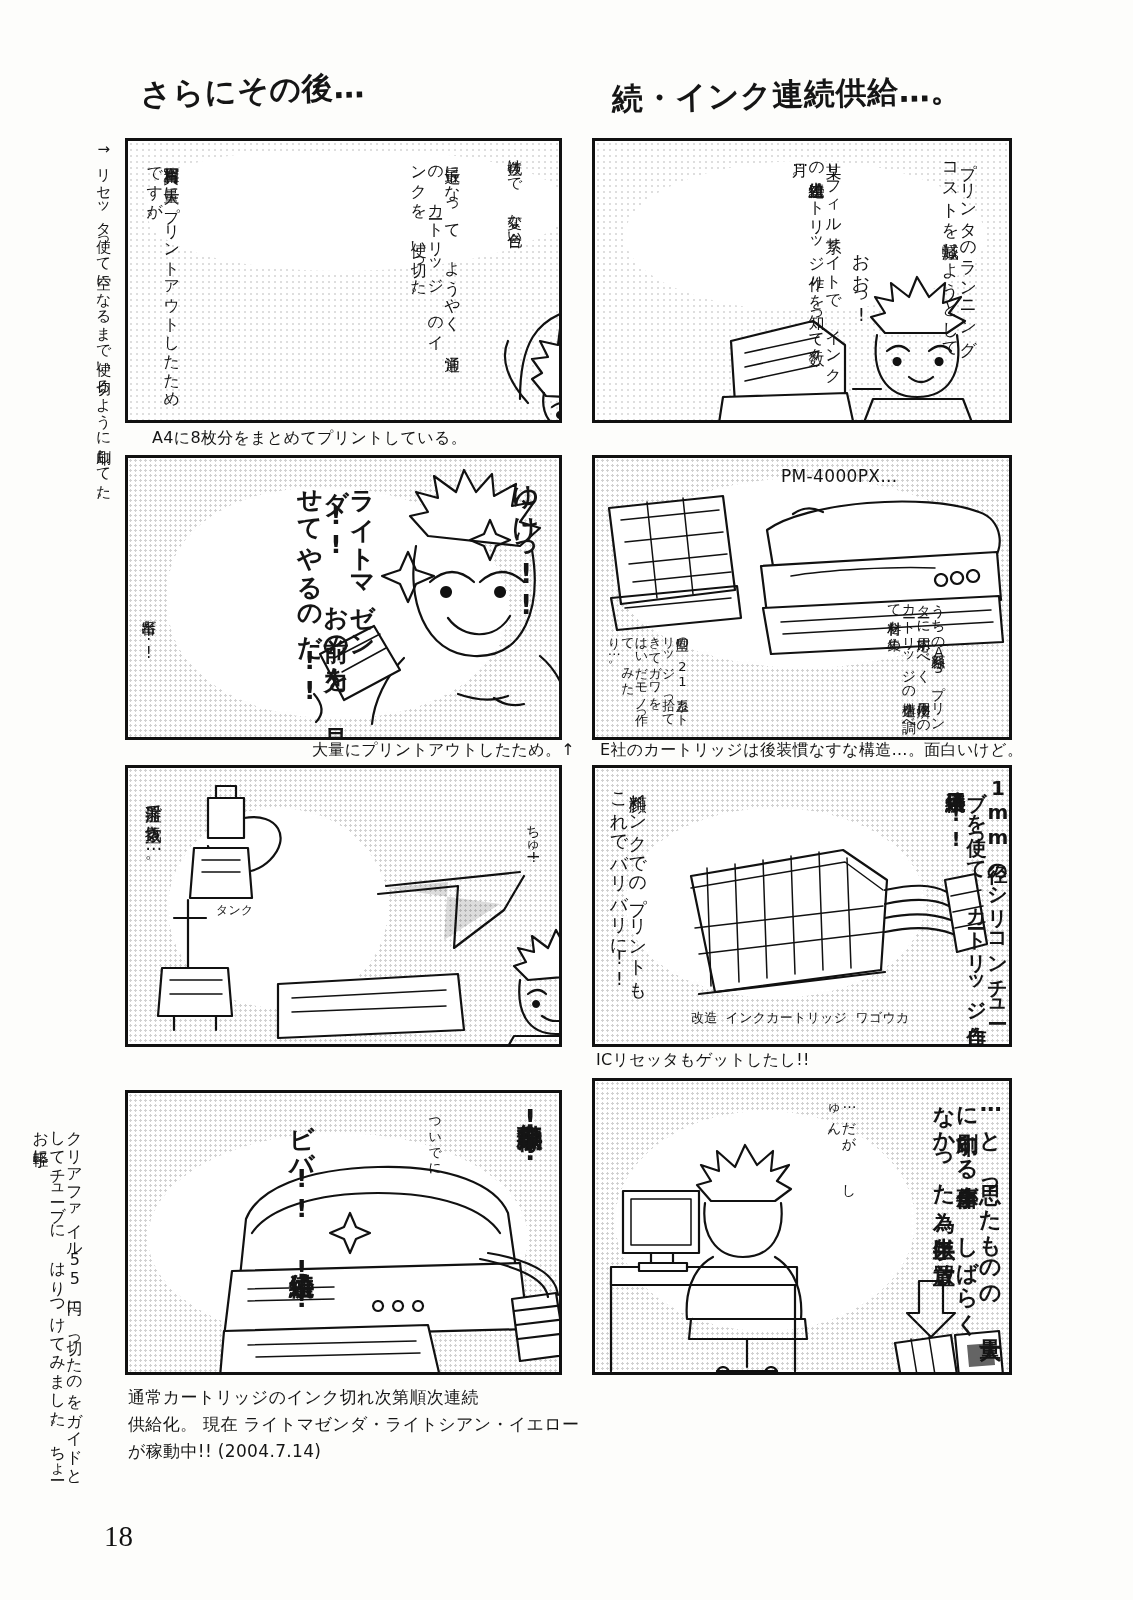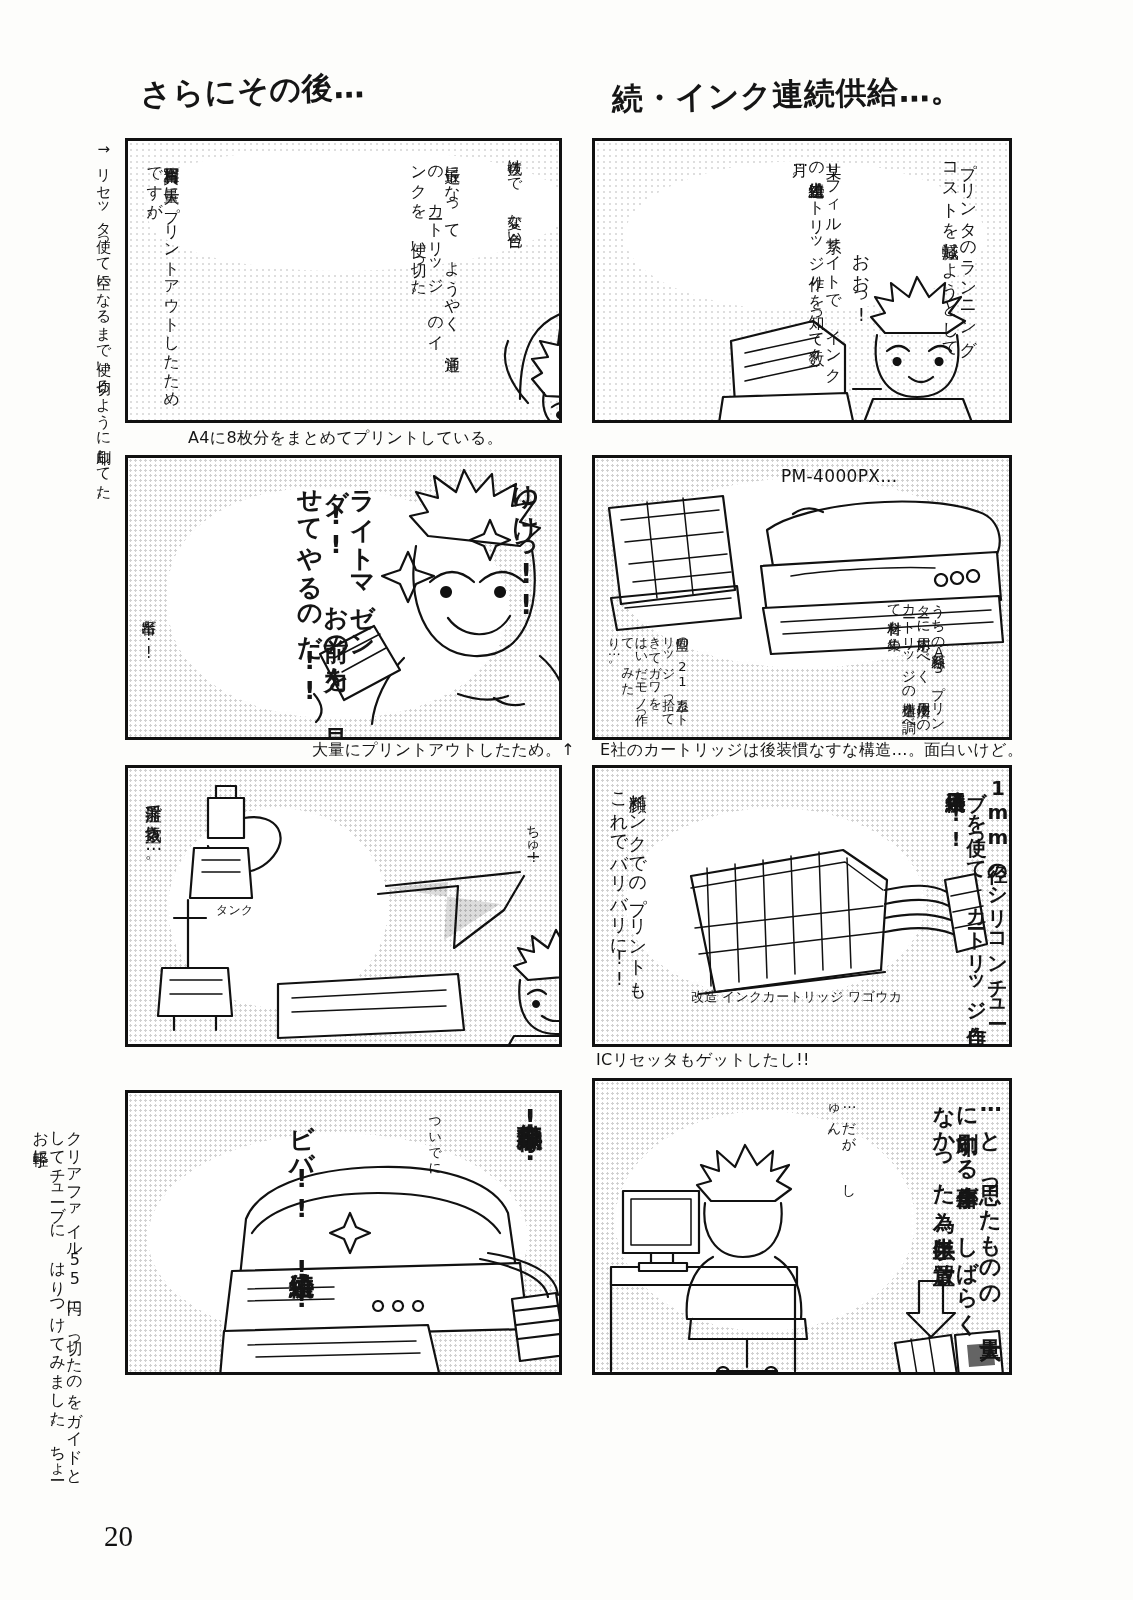--- a/index.html
+++ b/index.html
@@ -142,21 +142,21 @@
 
       <path class="ink" d="M296 282 L320 306"></path>
       <path class="ink" d="M310 304 L322 308 L318 296"></path>
     </svg>
 
     <div class="hw vtext" style="left:378px; top:8px; height:120px; font-size:15px;">色抜けで 変な色合い</div>
     <div class="hw vtext" style="left:282px; top:14px; height:200px; font-size:16px;">最近になって ようやく 通常の カートリッジ のインクを 使い切った。</div>
     <div class="hw vtext" style="left:18px; top:14px; height:250px; font-size:16px;">資料用写真 大量にプリントアウトしたため ですが。</div>
   </div>
 
-  <div class="hw htext caption" style="left:152px; top:430px; font-size:16px;margin-left:36px;">A4に8枚分をまとめてプリントしている。</div>
+  <div class="hw htext caption" style="left:152px; top:430px; font-size:16px;">A4に8枚分をまとめてプリントしている。</div>
 
   <div class="panel" style="left:125px; top:455px; width:437px; height:285px;">
     <div class="tone"></div>
     <div class="white-cloud" style="left:40px; top:30px; width:340px; height:230px; border-radius:45% 55% 50% 50%;"></div>
 
     <svg width="437" height="285" style="position:absolute;left:0;top:0;z-index:3;">
 
       <path class="ink-white" d="M300 78 L282 58 L300 54 L288 34 L310 40 L306 18 L328 34 L336 12 L348 34 L364 16 L366 38 L388 26 L384 48 L406 44 L392 64 L412 70 L392 88 Z"></path>
       <path class="ink" d="M288 88 C278 140 296 196 346 198 C396 200 414 150 404 92"></path>
 
@@ -260,20 +260,23 @@
       <path class="ink" d="M222 120 L228 134 L242 140 L228 146 L222 160 L216 146 L202 140 L216 134 Z"></path>
     </svg>
 
     <div class="hw vtext" style="left:160px; top:14px; height:230px; font-size:25px; font-weight:bold;">ビバ!! 連続供給!!</div>
     <div class="hw vtext" style="left:388px; top:10px; height:210px; font-size:26px; font-weight:bold;">無事稼動!!</div>
     <div class="hw vtext" style="left:300px; top:16px; height:80px; font-size:13px;">ついでに</div>
   </div>
 
   <div class="hw vtext caption" style="left:32px; top:1120px; height:360px; font-size:16px;">クリアファイル55円に 切ったのをガイドとしてチューブに はりつけてみました。ちょーお手軽に。</div>
 
+  <div class="hw htext caption" style="left:128px; top:1384px; font-size:17px; line-height:1.6;">通常カートリッジのインク切れ次第順次連続
+供給化。 現在 ライトマゼンダ・ライトシアン・イエロー
+が稼動中!!   (2004.7.14)</div>
 
   <div class="panel" style="left:592px; top:138px; width:420px; height:285px;">
     <div class="tone light"></div>
     <div class="white-cloud" style="left:30px; top:20px; width:360px; height:150px; border-radius:50%;"></div>
 
     <svg width="420" height="285" style="position:absolute;left:0;top:0;z-index:3;">
 
       <path class="ink-white" d="M136 200 L218 180 L250 204 L250 256 L140 262 Z"></path>
       <path class="ink-thin" d="M150 212 L224 196"></path>
       <path class="ink-thin" d="M150 226 L224 210"></path>
@@ -348,21 +351,21 @@
       <path class="ink" d="M290 150 C318 144 340 146 356 152"></path>
       <path class="ink" d="M290 164 C318 158 342 160 358 166"></path>
       <path class="ink-white" d="M350 112 L380 106 L392 176 L362 184 Z"></path>
       <path class="ink-thin" d="M356 128 L386 122 M358 144 L388 138 M360 160 L390 154"></path>
 
       <path class="ink" d="M104 226 L290 204"></path>
     </svg>
 
     <div class="hw vtext" style="left:350px; top:8px; height:244px; font-size:20px; font-weight:bold;">1mm径のシリコンチューブを使って カートリッジ自作 連続供給用 !!</div>
     <div class="hw vtext" style="left:14px; top:12px; height:216px; font-size:18px;">顔料インクでのプリントもこれでバリバリに!!</div>
-    <div class="hw htext" style="left:96px; top:222px; font-size:13px;">改造 インクカートリッジ ワゴウカ</div>
+    <div class="hw htext" style="left:96px; top:244px; font-size:13px;font-family:Liberation Mono, monospace;">改造 インクカートリッジ ワゴウカ</div>
   </div>
 
   <div class="hw htext caption" style="left:596px; top:1052px; font-size:16px;">ICリセッタもゲットしたし!!</div>
 
   <div class="panel" style="left:592px; top:1078px; width:420px; height:297px;">
     <div class="tone"></div>
     <div class="white-cloud" style="left:20px; top:30px; width:300px; height:220px; border-radius:50%;"></div>
 
     <svg width="420" height="297" style="position:absolute;left:0;top:0;z-index:3;">
 
@@ -390,15 +393,15 @@
       <path class="ink-thin" d="M316 258 L322 294 M334 256 L340 294"></path>
       <path class="ink-white" d="M360 254 L404 250 L408 294 L364 296 Z"></path>
       <path class="ink-fill" d="M372 264 L398 262 L400 284 L374 286 Z" opacity="0.65"></path>
     </svg>
 
     <div class="hw vtext" style="left:338px; top:10px; height:248px; font-size:22px; font-weight:bold;">…と 思ったものの 大量に印刷する事自体が しばらくなかった為 半年以上 放置。</div>
     <div class="hw vtext" style="left:232px; top:14px; height:110px; font-size:14px;">…だが、 しゅん。</div>
   </div>
 
 
-  <div class="pageno">20</div>
+  <div class="pageno">18</div>
 
 </div>
 
 </body></html>

